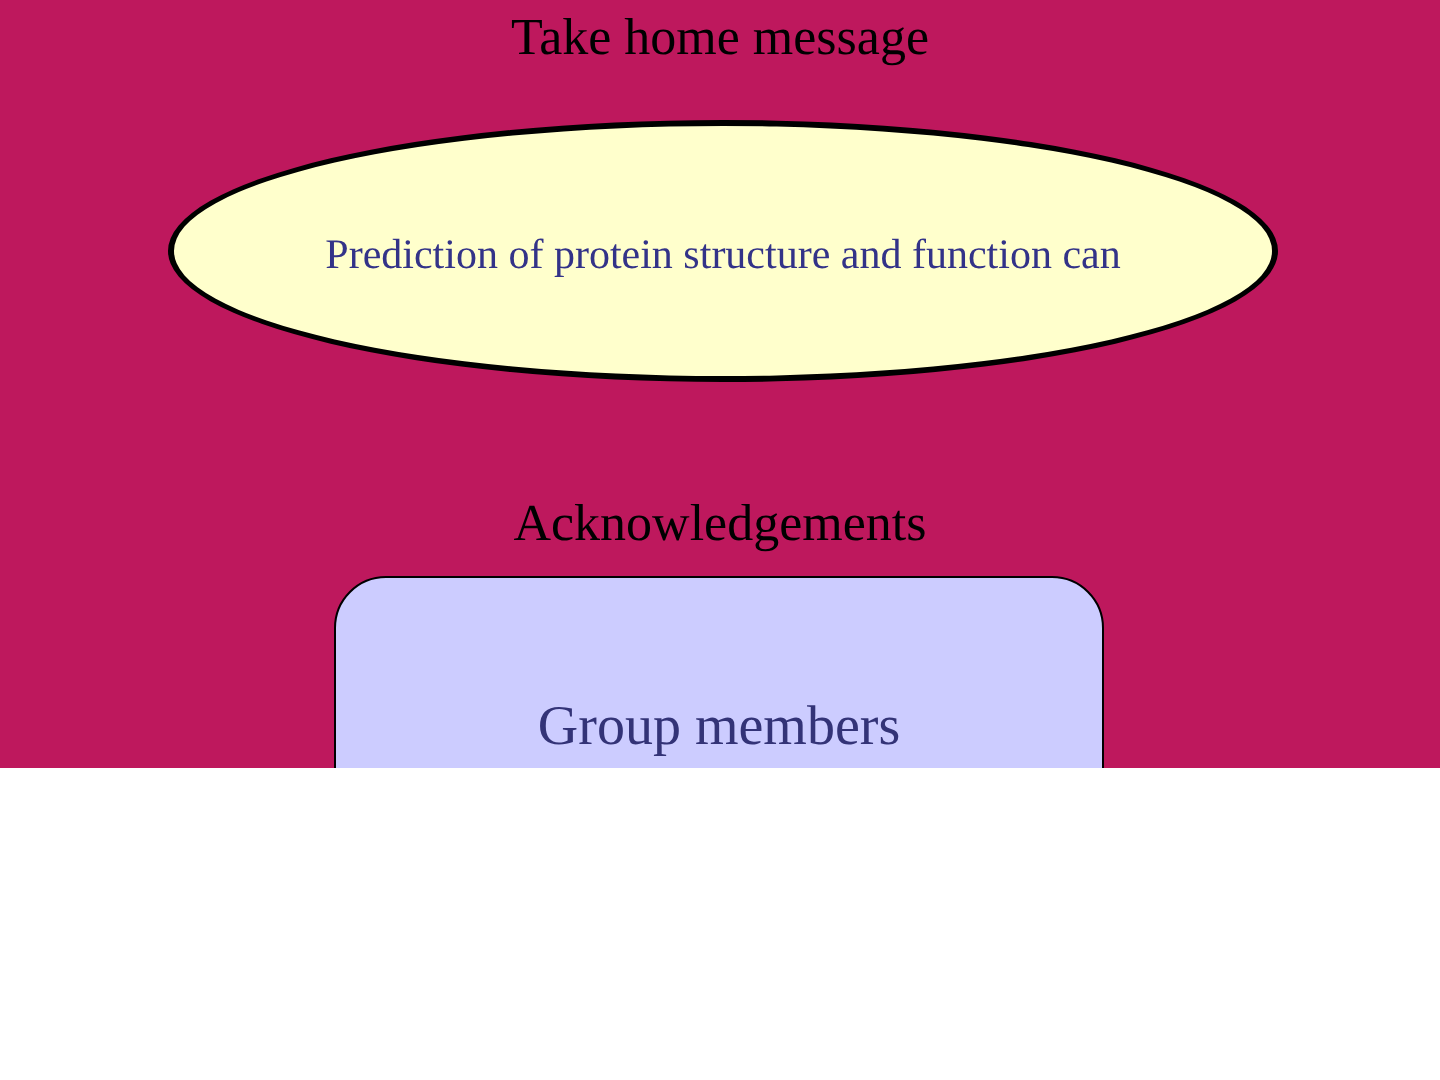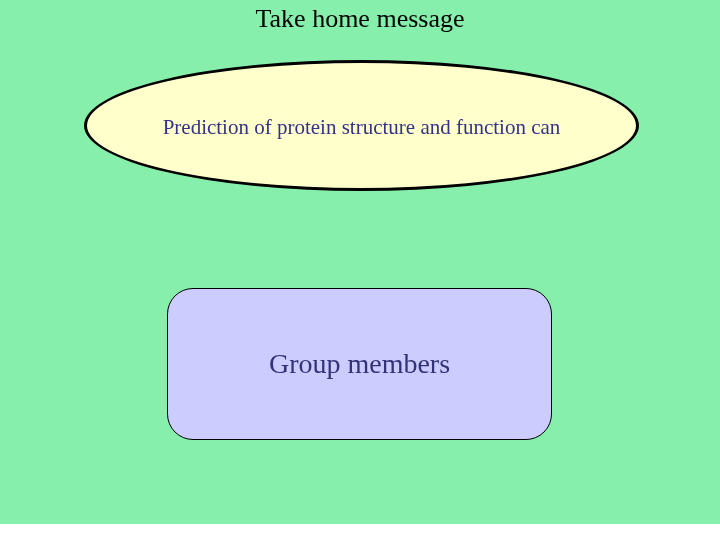--- a/index.html
+++ b/index.html
@@ -3,22 +3,22 @@
 <meta charset="utf-8">
 <style>
   html, body {
     margin: 0;
     padding: 0;
     background: #ffffff;
   }
   .slide {
     position: relative;
     width: 720px;
-    height: 524px;
-    background: #86efac;
+    height: 384px;
+    background: #be185d;
     overflow: hidden;
     font-family: "Liberation Serif", "DejaVu Serif", serif;
   }
   .slide-title {
     position: absolute;
     top: 4px;
     left: 0;
     width: 100%;
     text-align: center;
     font-size: 26px;
@@ -88,18 +88,19 @@
 <div class="slide">
 
   <div class="slide-title">Take home message</div>
 
   <div class="take-home-ellipse">
     <div class="ellipse-text">
       <span>Prediction of protein structure and function can</span>
     </div>
   </div>
 
+  <div class="ack-heading">Acknowledgements</div>
 
   <div class="group-box">
     <span>Group members</span>
   </div>
 
 </div>
 
 </body></html>

